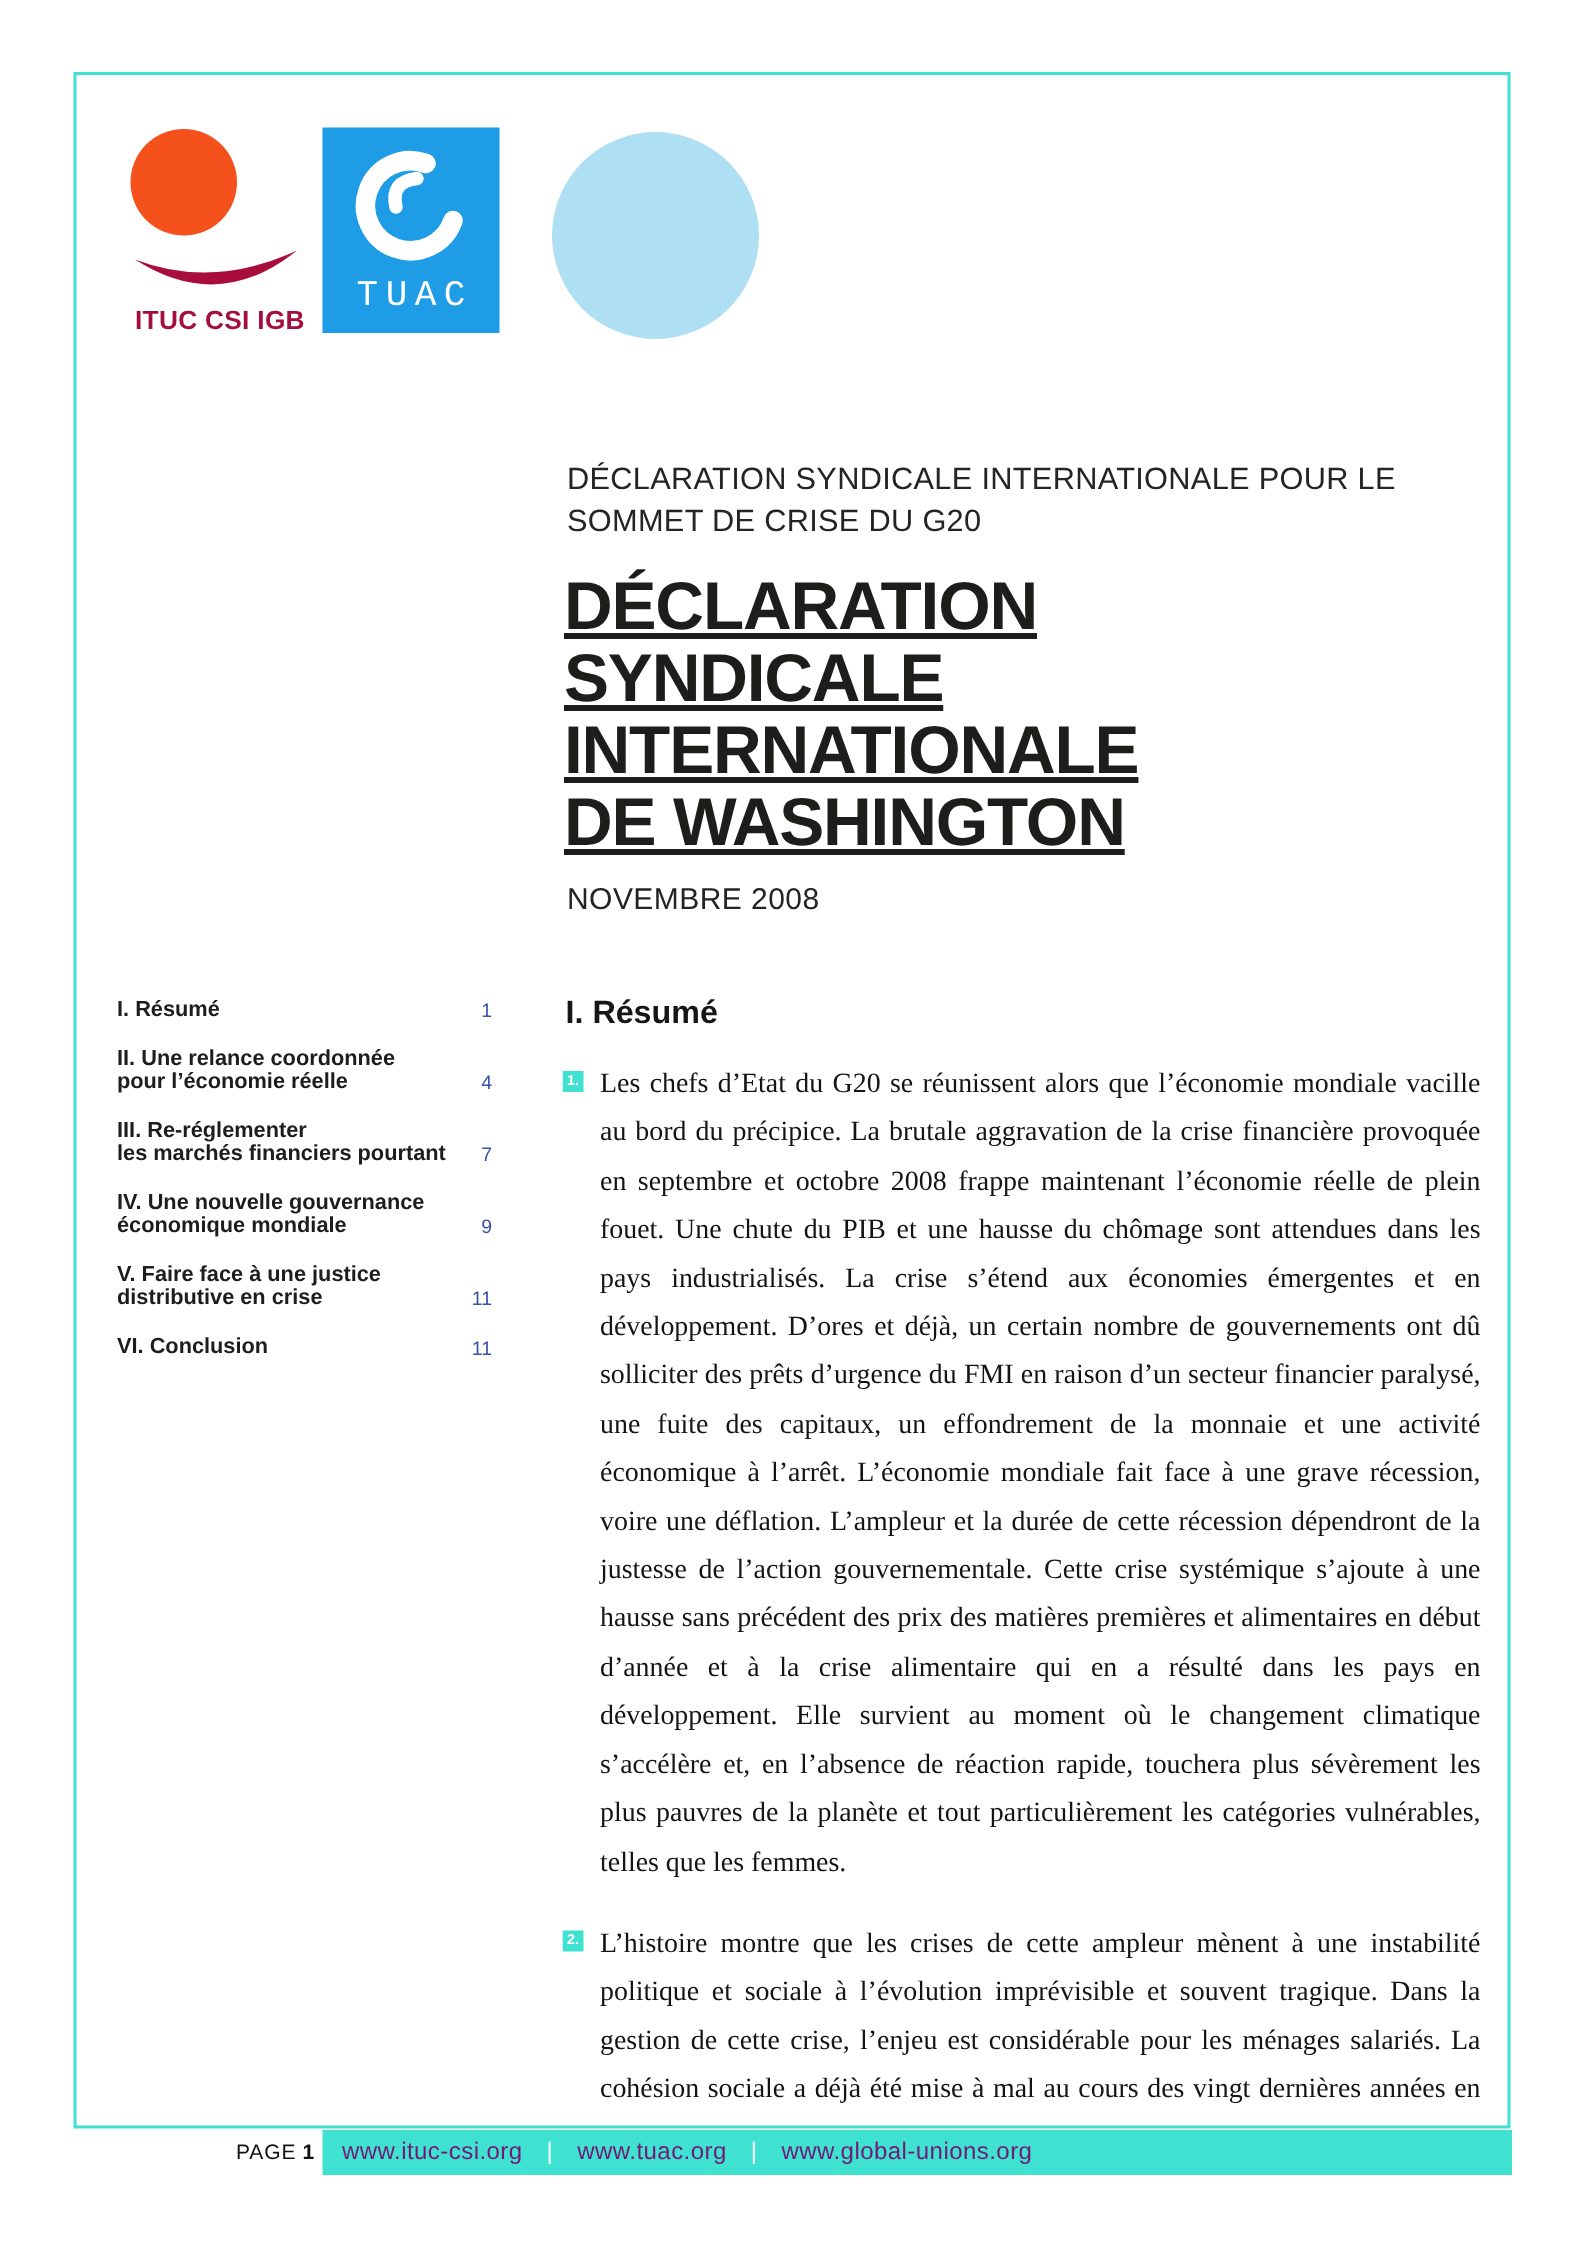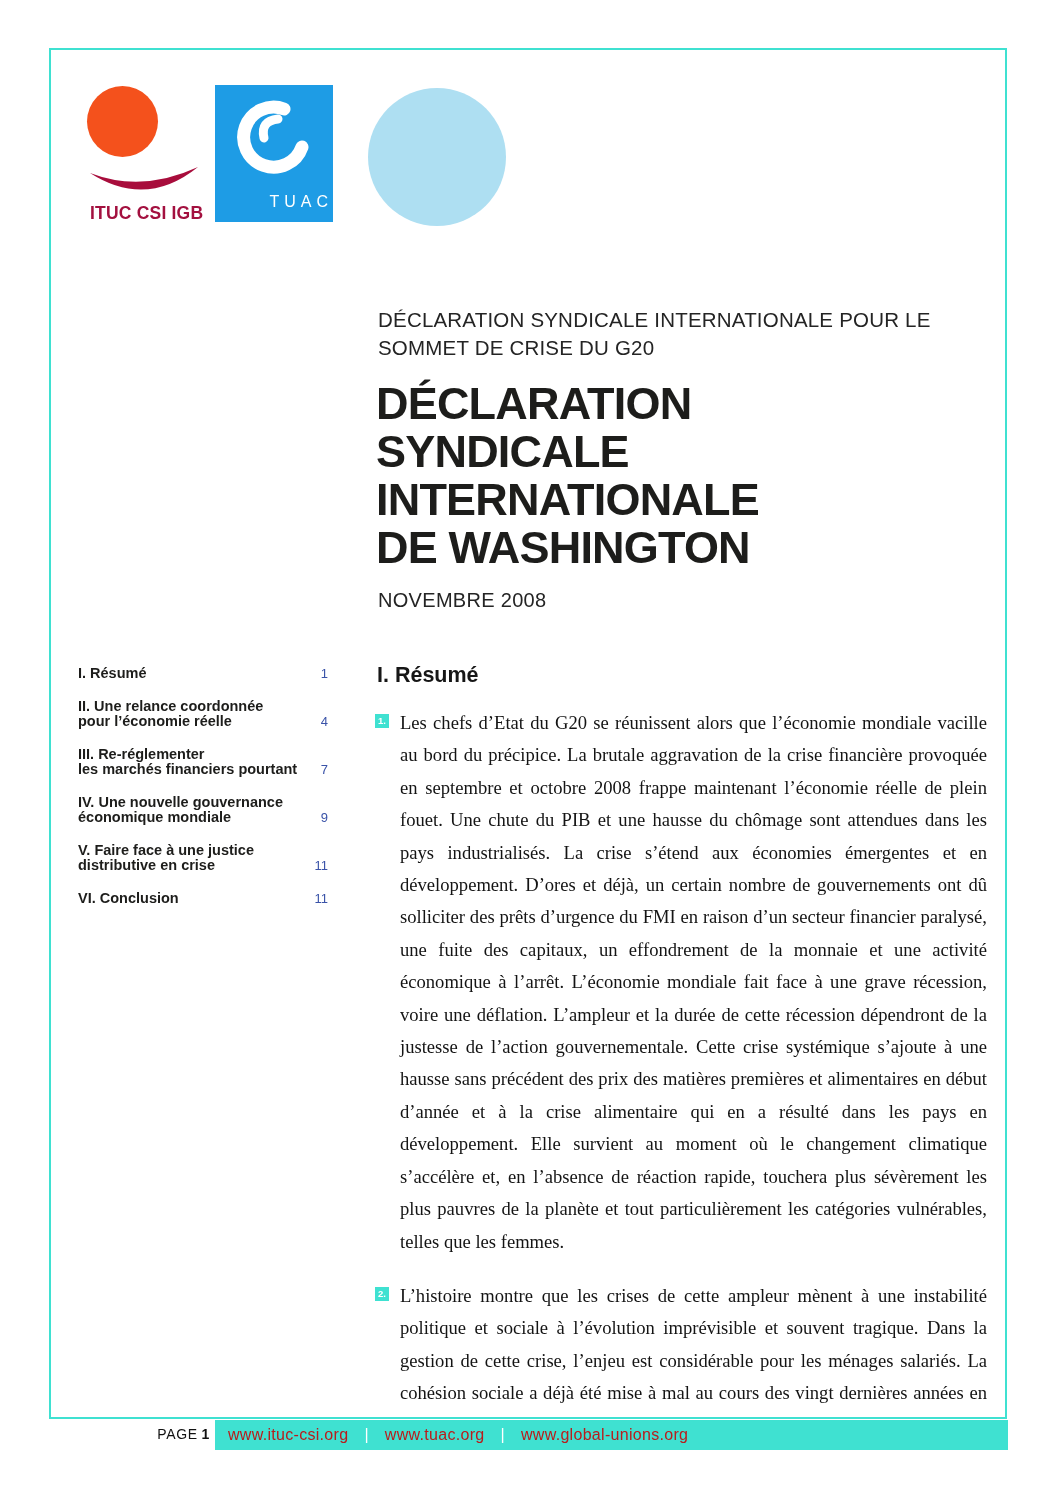--- a/index.html
+++ b/index.html
@@ -14,37 +14,37 @@
   }
 
   
   .logo-ituc { position:absolute; left:87px; top:86px; width:122px; height:140px; }
   .ituc-circle { position:absolute; left:0; top:0; width:71px; height:71px; border-radius:50%; background:#F4511C; }
   .ituc-swoosh { position:absolute; left:1px; top:79px; }
   .ituc-text { position:absolute; left:3px; top:117px; font-size:17.5px; font-weight:bold; color:#A3103F; letter-spacing:0.2px; white-space:nowrap;text-align:right; }
 
   .logo-tuac { position:absolute; left:215px; top:85px; width:118px; height:137px; background:#1E9CE5; }
   .tuac-swirl { position:absolute; left:0; top:8px; }
-  .tuac-text { position:absolute; bottom:11px; left:0; width:100%; text-align:right; font-family:Liberation Sans, sans-serif; font-size:16px; color:#ffffff; letter-spacing:5px; text-indent:5px; }
+  .tuac-text { position:absolute; bottom:11px; left:0; width:100%; text-align:center; font-family:Liberation Mono, monospace; font-size:24px; color:#ffffff; letter-spacing:5px; text-indent:5px; }
 
   .logo-gu { position:absolute; left:368px; top:88px; width:138px; height:138px; }
   .gu-ring { position:absolute; left:0; top:0; width:138px; height:138px; border-radius:50%; background:#AEDFF2; }
   .gu-disc { position:absolute; left:10px; top:3px; width:126px; height:126px; border-radius:50%; background:#20288A; display:flex; align-items:center; justify-content:center; }
   .gu-text { color:#ffffff; font-weight:bold; font-size:26px; line-height:27px; letter-spacing:-0.5px; white-space:pre-line; text-align:center; }
 
   
   .kicker {
     position:absolute; left:378px; top:306px; width:580px;
     font-size:20.5px; line-height:28px; color:#242424; letter-spacing:0.2px;
     white-space:pre-line;
   }
   .title {
     position:absolute; left:376px; top:380px; margin:0;
     font-size:45px; line-height:48px; font-weight:bold; color:#1D1D1B;
-    letter-spacing:-0.8px; white-space:pre-line;
+    letter-spacing:-0.8px; white-space:pre-line;text-decoration:underline;
   }
   .date { position:absolute; left:378px; top:589px; font-size:20px; color:#242424; letter-spacing:0.3px; }
 
   
   .toc { position:absolute; left:78px; top:666px; width:250px; }
   .toc-item { display:flex; justify-content:space-between; align-items:flex-end; margin-bottom:17px; cursor:pointer; }
   .toc-label { font-weight:bold; font-size:14.5px; line-height:15.5px; color:#1D1D1B; white-space:pre-line; }
   .toc-page { font-size:13px; line-height:15.5px; color:#3A53A8; padding-left:8px; }
 
   
@@ -65,21 +65,21 @@
 
   
   .page-label { position:absolute; left:60px; top:1426px; width:150px; text-align:right; font-size:14px; letter-spacing:0.6px; color:#111111; }
   .page-label b { margin-left:4px; }
   .footer-bar {
     position:absolute; left:215px; top:1420px; width:793px; height:30px;
     background:#3FE1D1; box-sizing:border-box; padding-left:13px;
     display:flex; align-items:center;
     color:#ffffff; font-size:16px; letter-spacing:0.3px;
   }
-  .footer-bar a { color:#b91c1c; text-decoration:none; }
+  .footer-bar a { color:#701a75; text-decoration:none; }
   .sep { margin:0 16px; }
 </style>
 </head>
 <body>
 
 <div class="page">
 
   <div class="frame"></div>
 
   <div class="logo-ituc">

